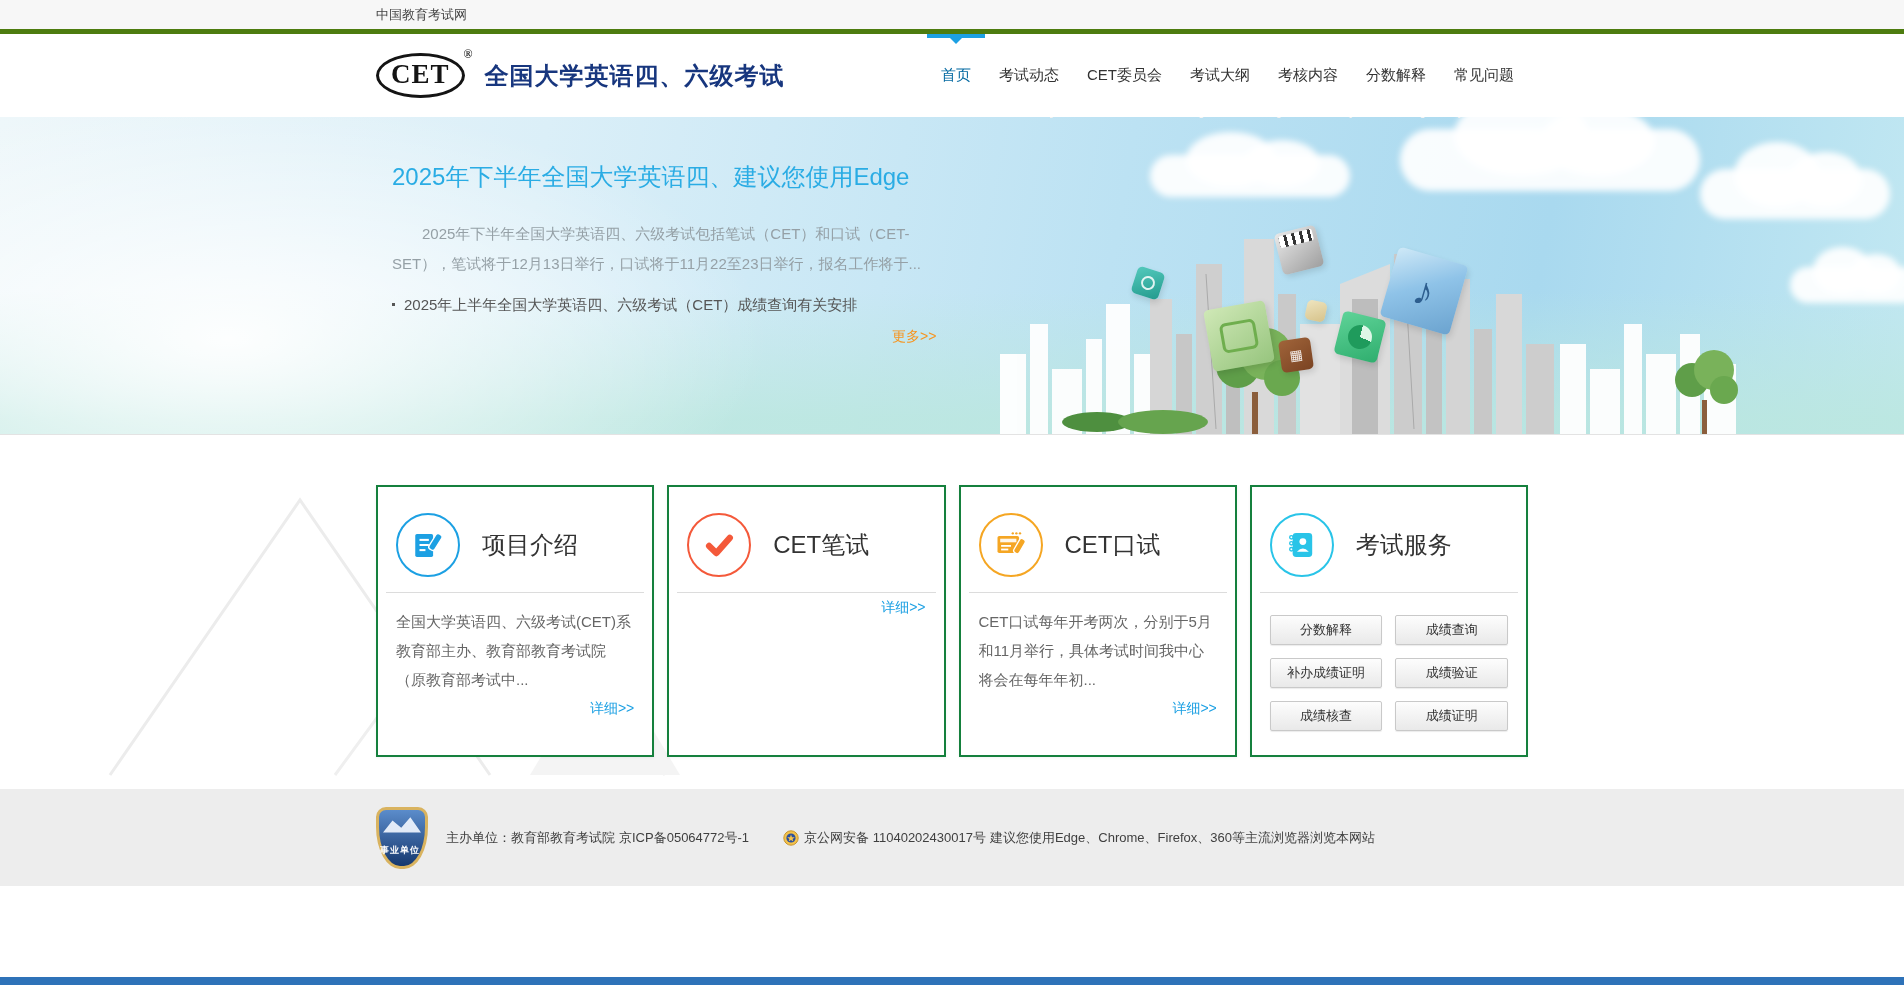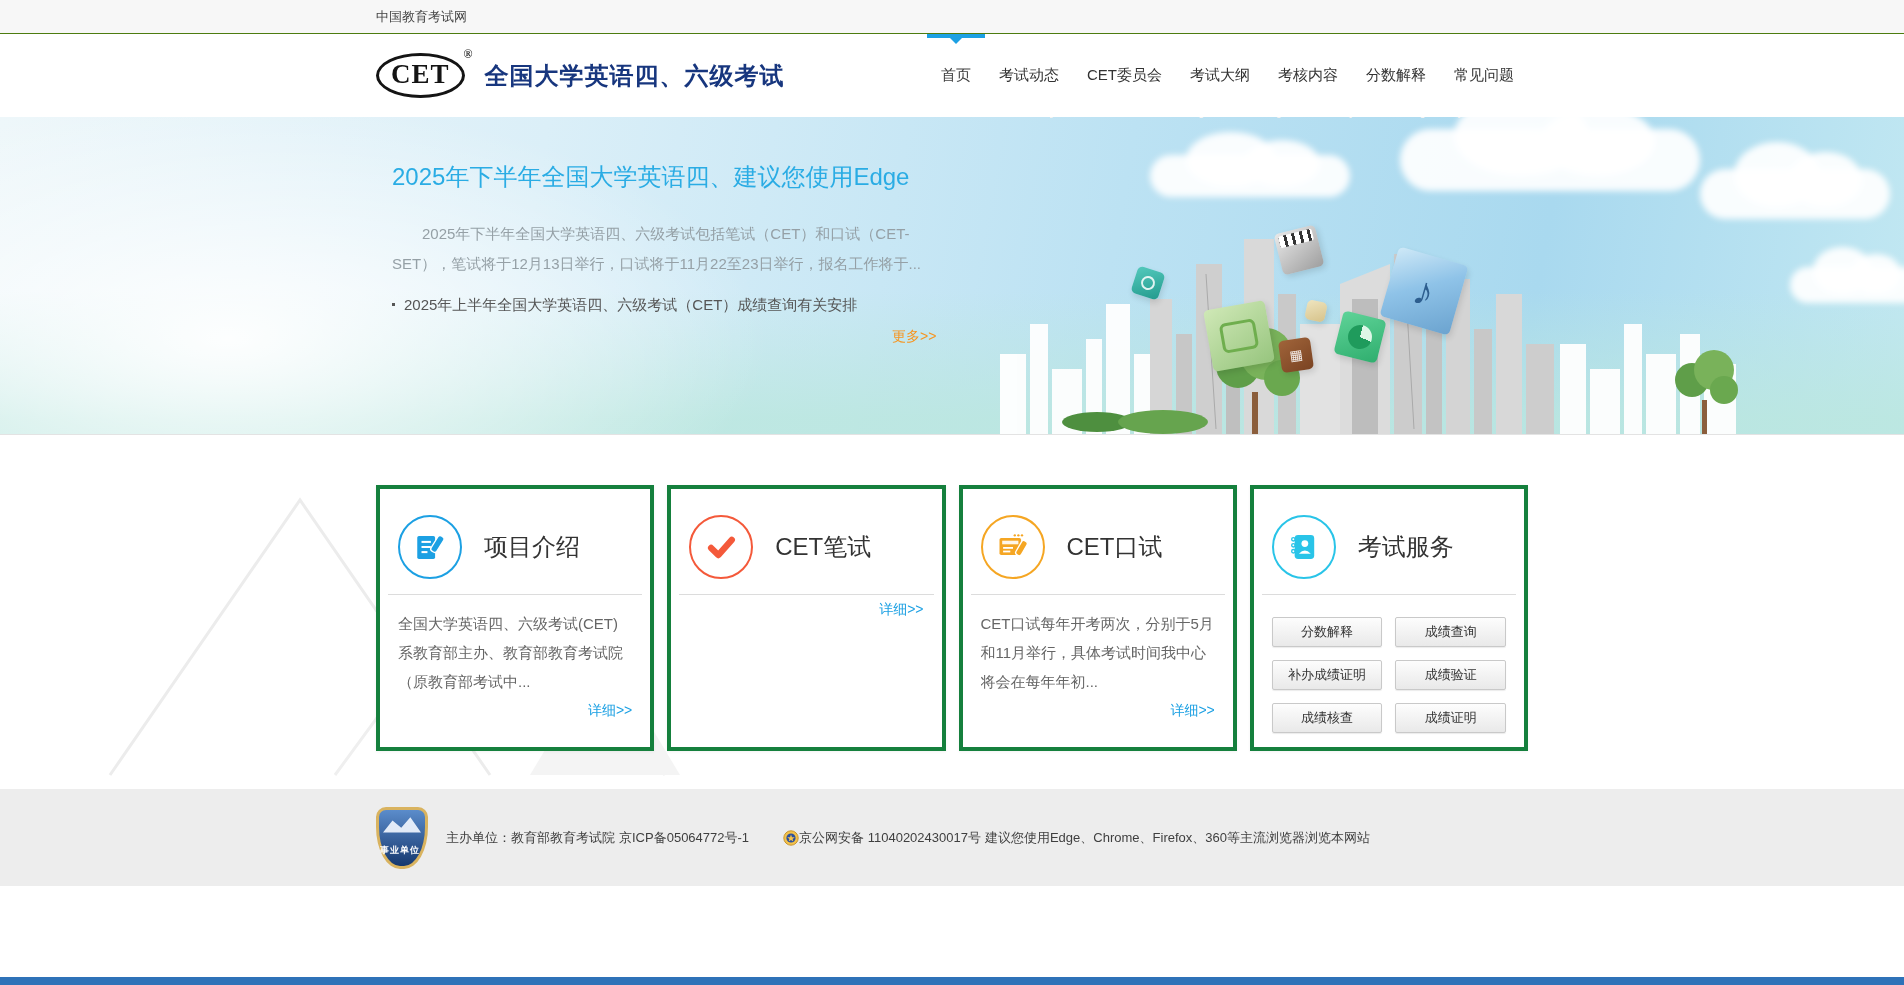--- a/index.html
+++ b/index.html
@@ -4,41 +4,41 @@
 <style>
   * { margin:0; padding:0; box-sizing:border-box; }
   html,body { width:1904px; height:985px; }
   body {
     font-family: "Liberation Sans", "DejaVu Sans", sans-serif;
     background:#fff; color:#333; overflow:hidden; position:relative;
   }
   .container { width:1152px; margin:0 auto; position:relative; }
 
   
-  .topbar { height:34px; background:#f7f7f7; border-bottom:1px solid #4d7c0f; position:relative; z-index:5; }
+  .topbar { height:34px; background:#f7f7f7; border-bottom:5px solid #4d7c0f; position:relative; z-index:5; }
   .topbar .container { height:100%; display:flex; align-items:center; }
   .site-name { font-size:13px; color:#444; text-decoration:none; cursor:pointer; }
 
   
   .header { height:83px; background:#fff; position:relative; z-index:4; }
   .header-inner { height:100%; display:flex; align-items:center; }
   .brand { display:flex; align-items:center; cursor:pointer; }
   .logo-oval {
     position:relative; display:inline-block; border:3px solid #141414; border-radius:50%;
     padding:3px 12px 5px; font-family:"Liberation Serif","DejaVu Serif",serif;
     font-weight:bold; font-size:27px; color:#141414; letter-spacing:1px; background:#fff;
   }
   .logo-reg { position:absolute; top:-9px; right:-12px; font-size:12px; color:#333; }
   .site-title { font-size:24px; font-weight:bold; color:#17367e; margin-left:20px; letter-spacing:1px; }
   .main-nav { margin-left:auto; display:flex; align-items:center; height:100%; }
   .nav-item {
     font-size:15px; color:#333; text-decoration:none; cursor:pointer;
     padding:0 14px; height:100%; display:flex; align-items:center; position:relative; white-space:nowrap;
   }
-  .nav-item.active { color:#404040; }
+  .nav-item.active { color:#0369a1; }
   .nav-item.active .active-bar {
     position:absolute; top:0; left:0; right:0; height:4px; background:#1ca0e3;
   }
   .nav-item.active .active-bar::after {
     content:""; position:absolute; top:4px; left:50%; margin-left:-6px;
     border:6px solid transparent; border-top-color:#1ca0e3; border-bottom:none;
   }
 
   
   .banner {
@@ -91,21 +91,21 @@
   .more-link { display:inline-block; margin-left:500px; margin-top:8px; font-size:14px;
     color:#f7941e; text-decoration:none; cursor:pointer; white-space:nowrap; }
 
   
   .deco-top { position:absolute; left:1050px; top:0; z-index:1; pointer-events:none; }
   .deco-left { position:absolute; left:100px; top:10px; pointer-events:none; }
 
   
   .cards-section { position:relative; height:354px; background:#fff; }
   .cards { display:flex; gap:13px; padding-top:50px; }
-  .card { flex:1; background:#fff; border:4px solid #15803d; padding:16px 18px 14px;
+  .card { flex:1; background:#fff; border:2px solid #15803d; padding:16px 18px 24px;
     box-shadow:0 1px 3px rgba(0,0,0,.05); position:relative; z-index:2; }
   .card-head { display:flex; align-items:center; gap:22px; height:84px; }
   .icon-circle { width:64px; height:64px; border-radius:50%; border:2px solid; flex:none;
     display:flex; align-items:center; justify-content:center; background:#fff; }
   .c-blue   { border-color:#1ca0e3; color:#1ca0e3; }
   .c-red    { border-color:#f4593a; color:#f4593a; }
   .c-orange { border-color:#f5a623; color:#f5a623; }
   .c-cyan   { border-color:#29c4e8; color:#29c4e8; }
   .card-title { font-size:24px; color:#333; }
   .card-divider { height:1px; background:#dcdcdc; margin:5px -10px 0; }
@@ -123,21 +123,21 @@
   .gov-badge { width:52px; height:62px; position:relative; flex:none;
     background:linear-gradient(#5b8ccb,#16386f); border:3px solid #d9b35f;
     border-radius:10px 10px 24px 24px / 10px 10px 42px 42px; }
   .gov-badge::before { content:""; position:absolute; top:7px; left:4px; right:4px; height:16px;
     background:#f4f8ff; opacity:.9;
     clip-path:polygon(0 100%, 25% 25%, 48% 70%, 72% 5%, 100% 100%); }
   .gov-badge-label { position:absolute; left:0; right:4px; bottom:9px; text-align:center;
     color:#fff; font-size:9px; font-weight:bold; letter-spacing:1px; }
   .footer-lines { display:flex; flex-direction:row; gap:4px; font-size:13px; color:#3f3f3f; }
   .footer-line { line-height:18px; display:flex; align-items:center; }
-  .police-wrap { margin-left:34px; display:flex; align-items:center; cursor:pointer; }
+  .police-wrap { margin-left:34px; display:flex; align-items:center; gap:5px; cursor:pointer; }
   .icp-link { cursor:pointer; }
 
   .page-bottom { height:91px; background:#fff; }
   .bottom-strip { height:8px; background:#2e72b8; }
 </style>
 </head>
 <body>
 
 <svg class="deco-top" width="430" height="118">
   <polyline points="0,118 115,8 230,118" fill="none" stroke="#f1f1f1" stroke-width="3"></polyline>

